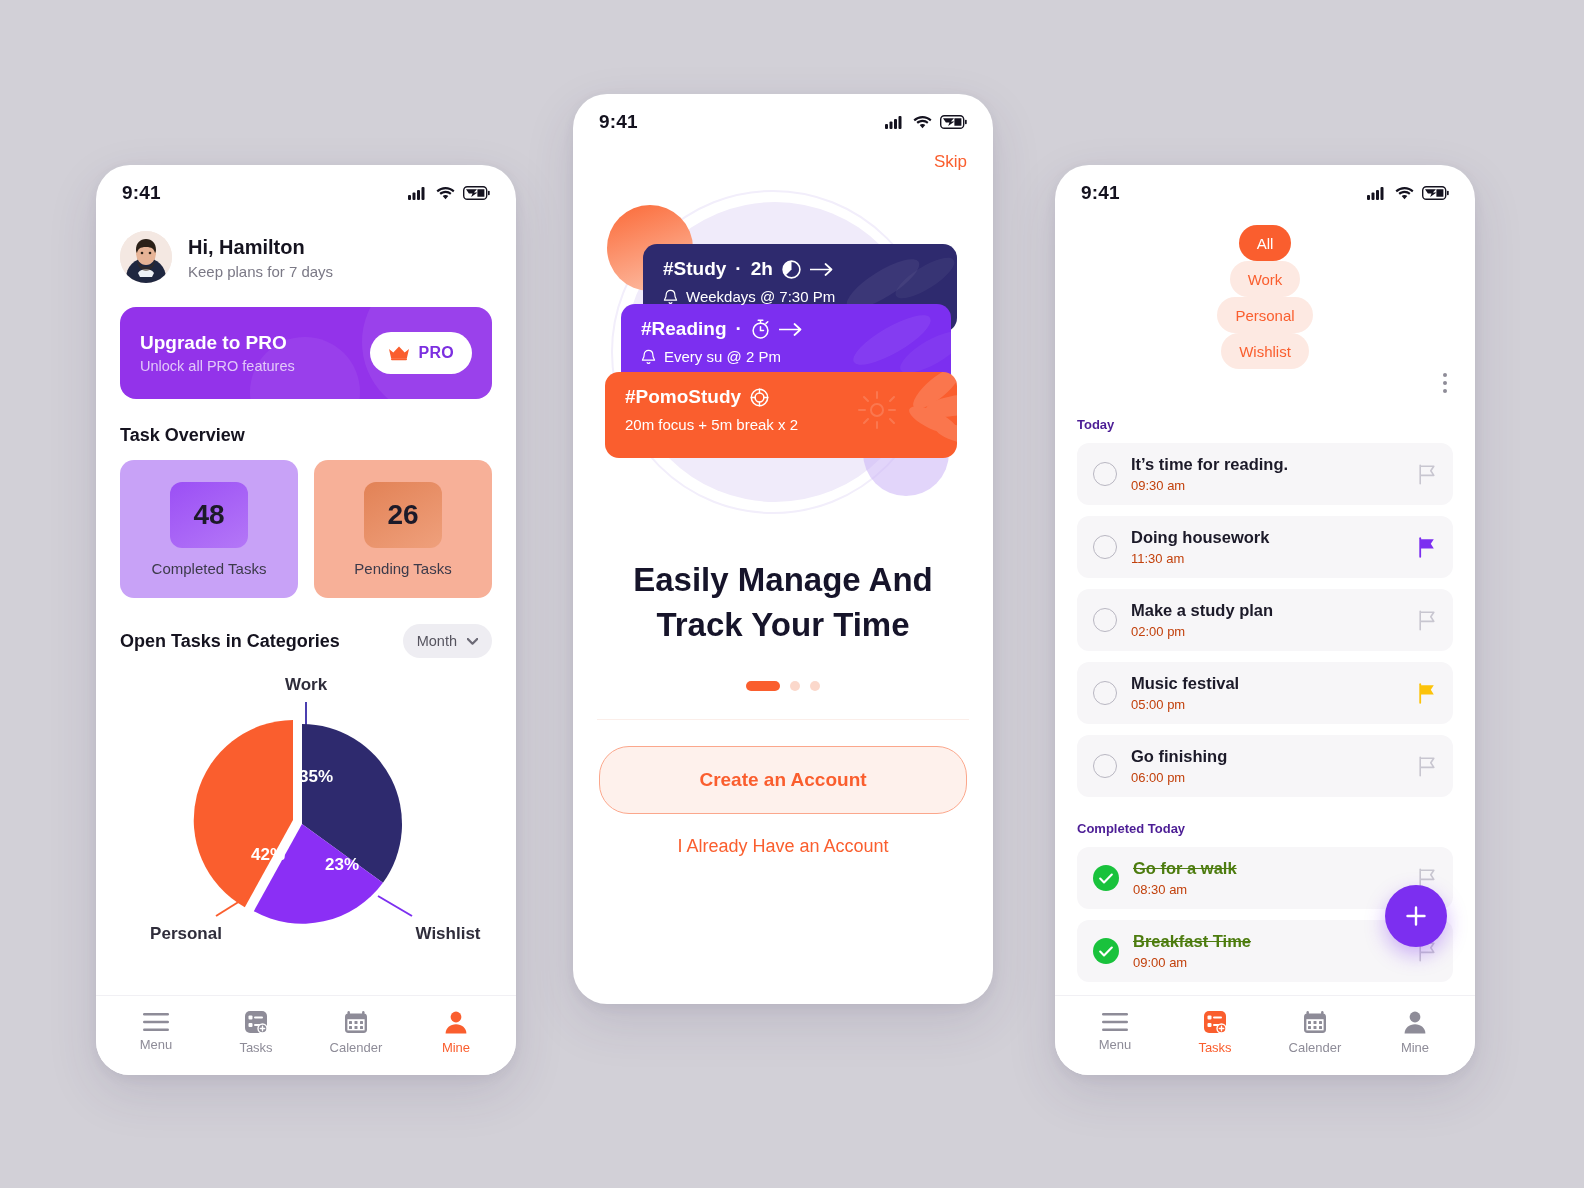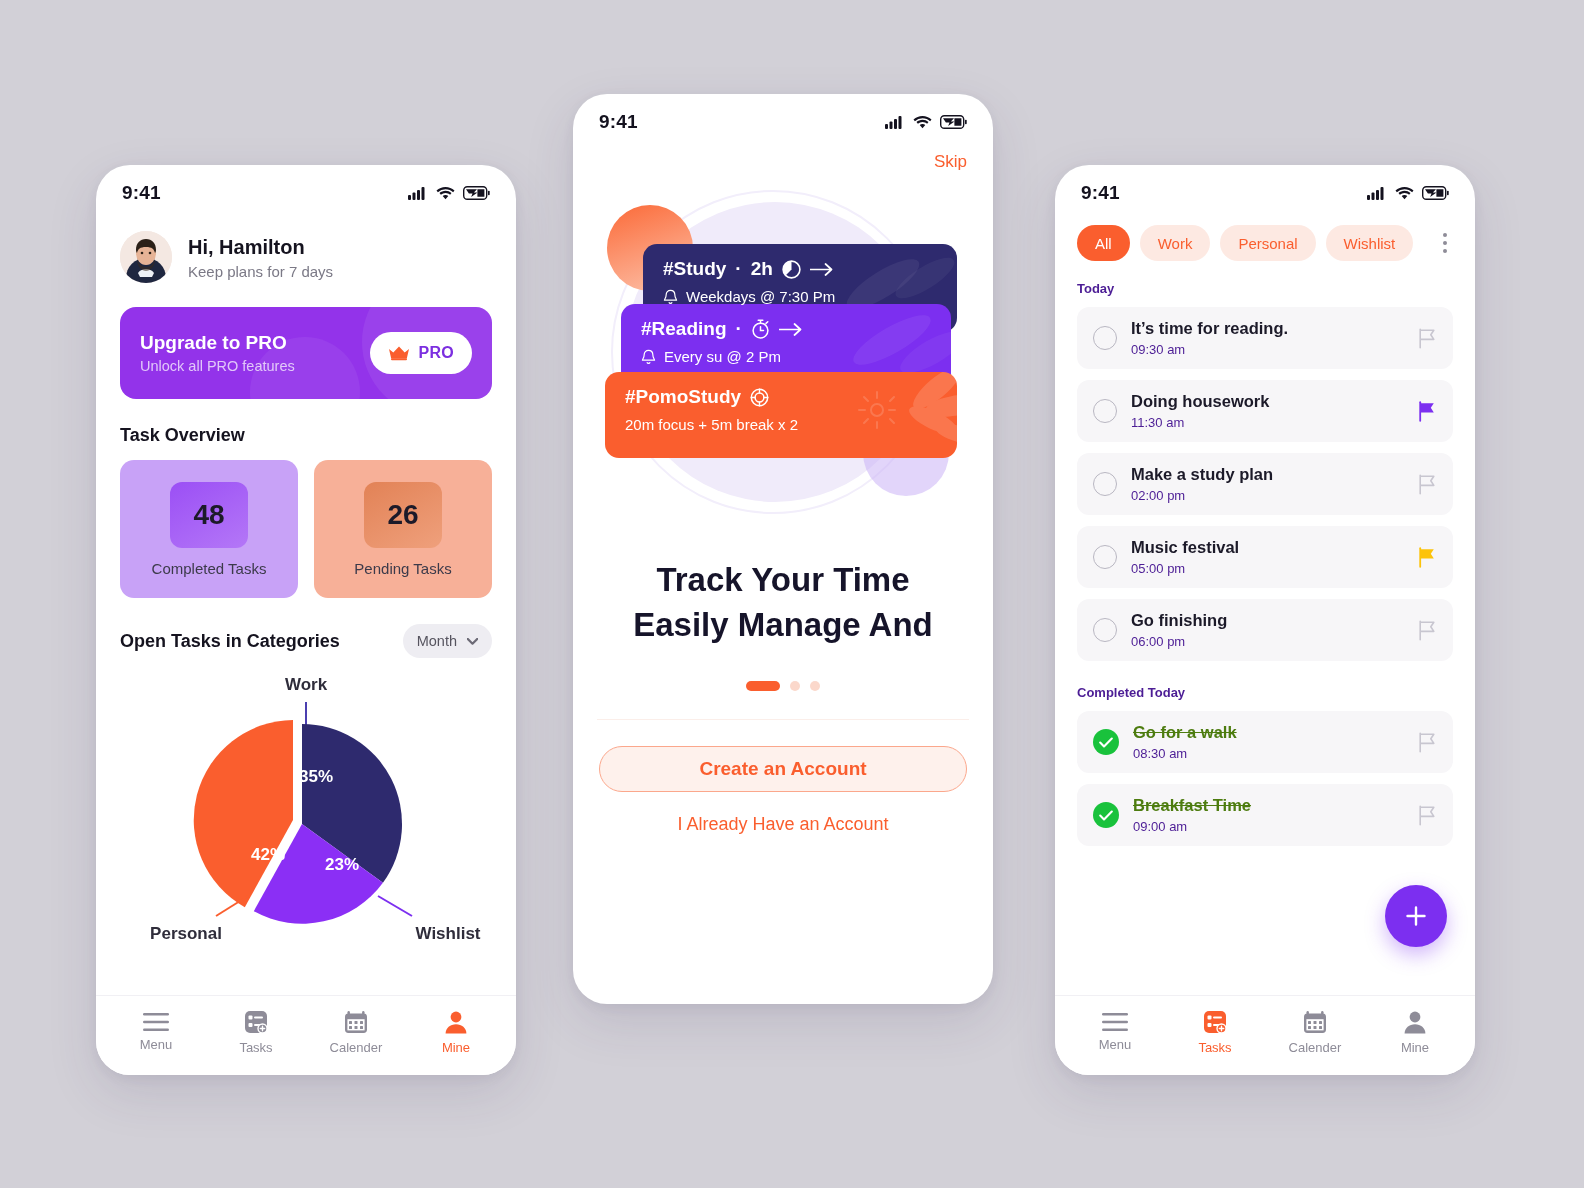--- a/index.html
+++ b/index.html
@@ -140,30 +140,30 @@
 
   .headline {
     text-align:center; font-size:33px; font-weight:bold; color:#16142a;
     line-height:1.35; margin-top: 8px; padding: 0 24px;
   }
   .dots { display:flex; align-items:center; justify-content:center; gap:10px; margin-top: 34px; }
   .dot { width:10px; height:10px; border-radius:6px; background:#fbd8cb; }
   .dot.active { width:34px; background:#fa5e2e; }
   .divider { height:1px; background:#fbeee9; margin: 28px 24px 0 24px; }
   .cta {
-    margin: 26px 26px 0 26px; height: 46px; border-radius: 30px;
+    margin: 26px 26px 0 26px; height: 68px; border-radius: 30px;
     background:#fef1ec; border: 1.5px solid #fba78c;
     display:flex; align-items:center; justify-content:center; cursor:pointer;
   }
   .cta-label { font-size:19px; font-weight:bold; color:#fa5e2e; }
   .alt-link { text-align:center; font-size:18px; color:#fa5e2e; margin-top: 22px; cursor:pointer; }
 
   
   .rp-body { padding: 6px 22px 0 22px; }
-  .chips { display:flex; align-items:center; gap:10px; margin-top:10px; }
+  .chips { display:flex; align-items:center; gap:0; margin-top:10px;flex-direction:column; }
   .chip {
     height:36px; border-radius:20px; padding: 0 18px;
     display:flex; align-items:center; justify-content:center;
     background:#fde9e2; color:#fa5e2e; font-size:15px; cursor:pointer; border:none;
     white-space:nowrap;
   }
   .chip.active { background:#fa5e2e; color:#fff; }
   .kebab { margin-left:auto; display:flex; flex-direction:column; gap:4px; cursor:pointer; padding: 4px 6px;}
   .kebab i { width:4px; height:4px; border-radius:50%; background:#8e8c98; display:block;}
 
@@ -174,21 +174,21 @@
     padding: 0 16px; margin-top: 11px; cursor:pointer;
   }
   .radio { width:24px; height:24px; border-radius:50%; border:1.8px solid #b9b7c2; flex:none;}
   .check {
     width:26px; height:26px; border-radius:50%; background:#19c23c; flex:none;
     display:flex; align-items:center; justify-content:center;
   }
   .task-main { flex:1; min-width:0; }
   .task-title { font-size:16.5px; font-weight:bold; color:#1c1a29; }
   .task-title.done { color:#4d7c0f; text-decoration: line-through; }
-  .task-time { font-size:13px; color:#4c1d95; margin-top:4px; }
+  .task-time { font-size:13px; color:#c2410c; margin-top:4px; }
 
   .fab {
     position:absolute; right: 28px; bottom: 128px;
     width: 62px; height: 62px; border-radius:50%;
     background:#7c2ff0; border:none; cursor:pointer;
     display:flex; align-items:center; justify-content:center;
     box-shadow: 0 8px 20px rgba(124,47,240,.35);
   }
 </style>
 </head>
@@ -469,22 +469,22 @@
             </g>
           </svg>
         </div>
         <div class="hcard-sub">
           <span>20m focus + 5m break x 2</span>
         </div>
       </div>
     </div>
 
     <div class="headline">
+      <div>Easily Manage And</div>
       <div>Track Your Time</div>
-      <div>Easily Manage And</div>
     </div>
 
     <div class="dots">
       <span class="dot active"></span>
       <span class="dot"></span>
       <span class="dot"></span>
     </div>
 
     <div class="divider"></div>
 

